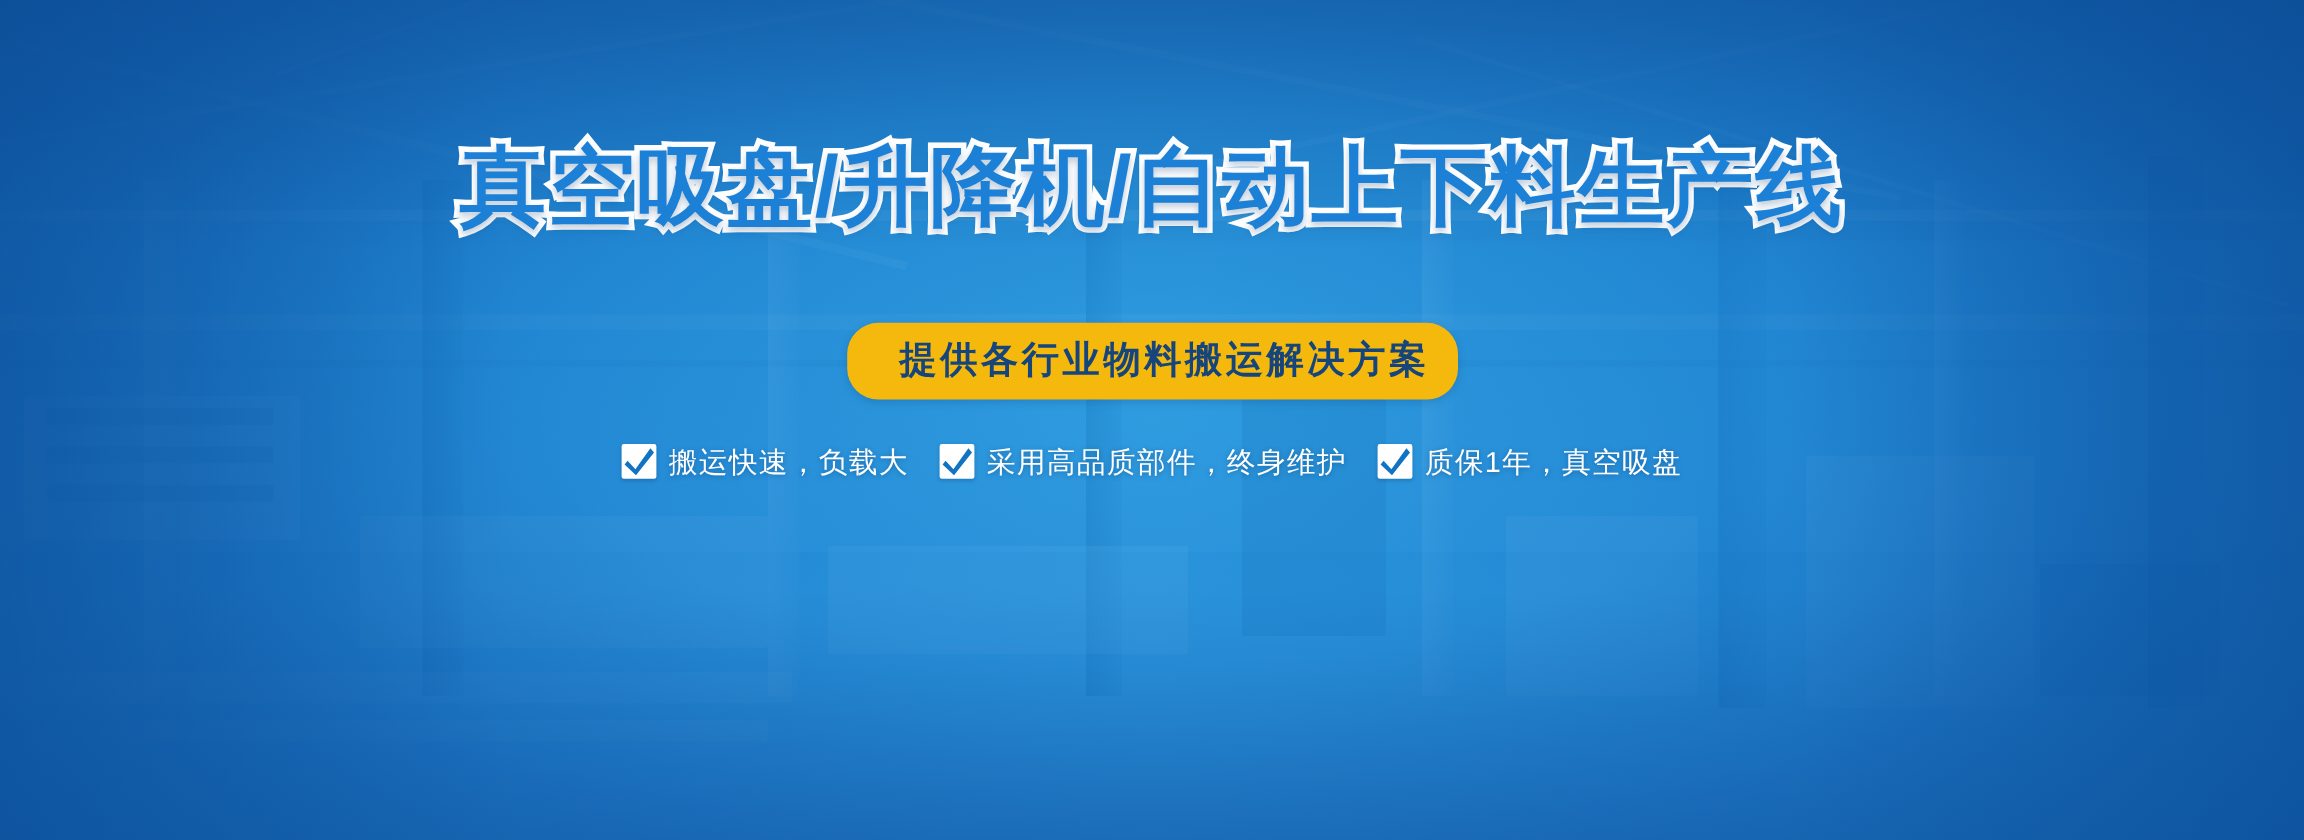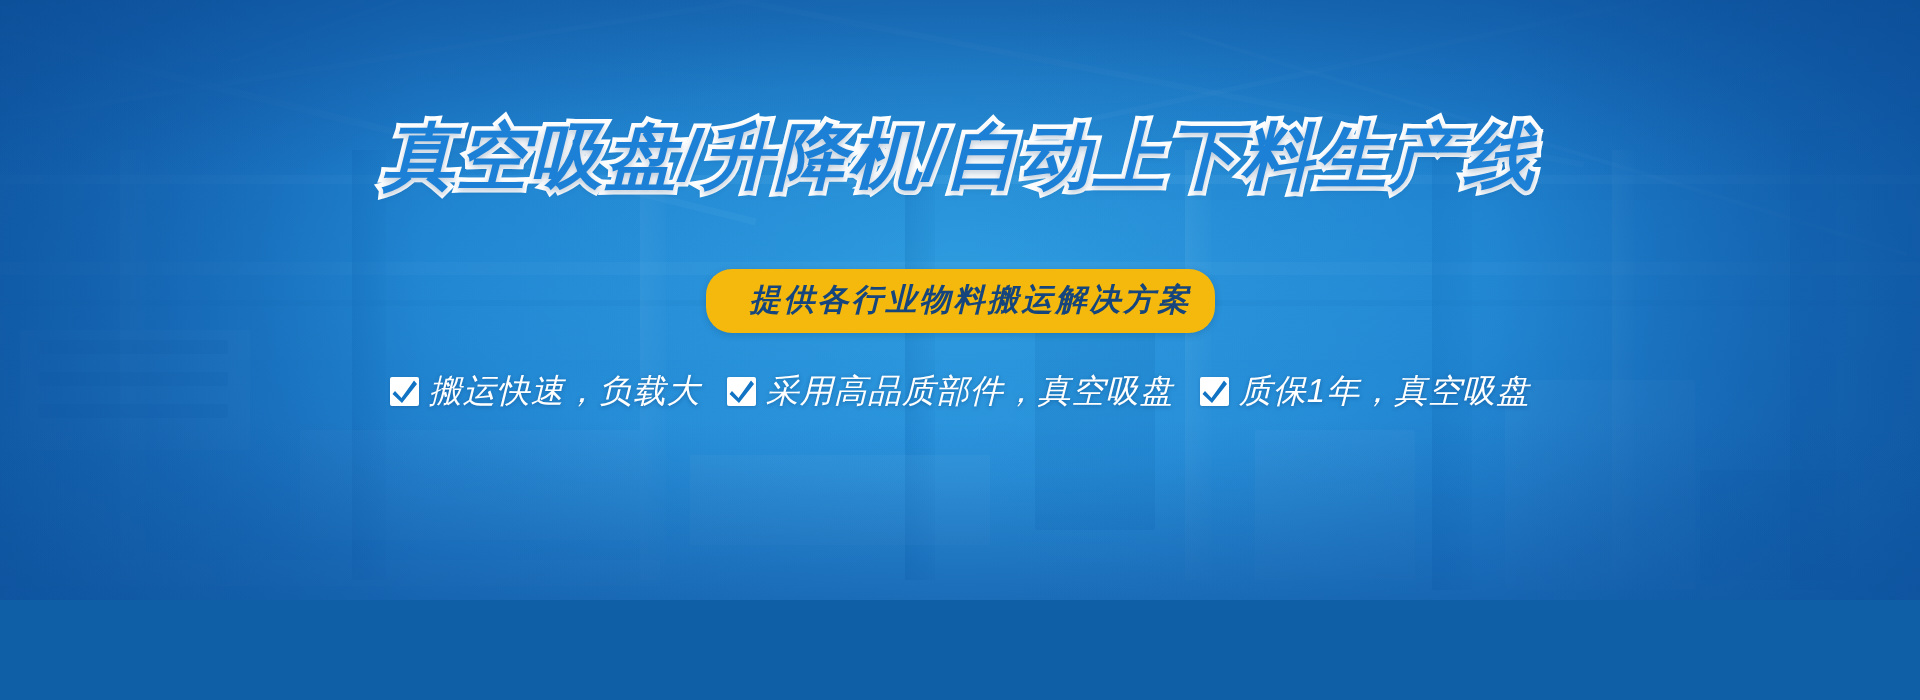--- a/index.html
+++ b/index.html
@@ -1,21 +1,21 @@
 <!DOCTYPE html>
 <html><head>
 <meta charset="utf-8">
 <style>
   html,body{margin:0;padding:0;}
   body{
     width:1920px;height:700px;overflow:hidden;
     font-family:"Liberation Sans","DejaVu Sans",sans-serif;
     background:#0f5fa6;
   }
-  .banner{position:relative;width:1920px;height:600px;overflow:hidden;font-style:italic;}
+  .banner{position:relative;width:1920px;height:700px;overflow:hidden;}
 
   
   .photo{position:absolute;inset:0;overflow:hidden;background:#2a7fc0;}
   .photo .ceiling{
     position:absolute;left:0;top:0;width:1920px;height:230px;
     background:linear-gradient(176deg,#4fa3d8 0%,#3f93cf 55%,#357fba 100%);
   }
   .photo .floor{
     position:absolute;left:0;bottom:0;width:1920px;height:240px;
     background:linear-gradient(to bottom,#3e96d2 0%,#58b0e4 48%,#76c4ee 100%);
@@ -112,21 +112,21 @@
   }
   .feature{display:flex;align-items:center;gap:10px;}
   .checkbox{
     width:29px;height:29px;flex:0 0 29px;
     background:#ffffff;border-radius:2px;
     position:relative;
     box-shadow:0 1px 3px rgba(8,56,110,.25);
   }
   .checkbox svg{position:absolute;left:2px;top:1px;}
   .feature-label{
-    color:#ffffff;font-size:33px;letter-spacing:1px;
+    color:#ffffff;font-size:24px;letter-spacing:1px;
     text-shadow:0 1px 4px rgba(10,60,115,.45);
   }
 </style>
 </head>
 <body>
 
 <div class="banner">
 
   <div class="photo">
     <div class="ceiling"></div>
@@ -186,21 +186,21 @@
         </span>
         <span class="feature-label">搬运快速，负载大</span>
       </div>
 
       <div class="feature">
         <span class="checkbox">
           <svg width="25" height="27" viewBox="0 0 25 27" aria-hidden="true">
             <path d="M3 13 L9.5 20 L22 2.5 L25 6 L10 25 L0.5 16 Z" fill="#1173c4"></path>
           </svg>
         </span>
-        <span class="feature-label">采用高品质部件，真空吸盘</span>
+        <span class="feature-label">采用高品质部件，终身维护</span>
       </div>
 
       <div class="feature">
         <span class="checkbox">
           <svg width="25" height="27" viewBox="0 0 25 27" aria-hidden="true">
             <path d="M3 13 L9.5 20 L22 2.5 L25 6 L10 25 L0.5 16 Z" fill="#1173c4"></path>
           </svg>
         </span>
         <span class="feature-label">质保1年，真空吸盘</span>
       </div>

